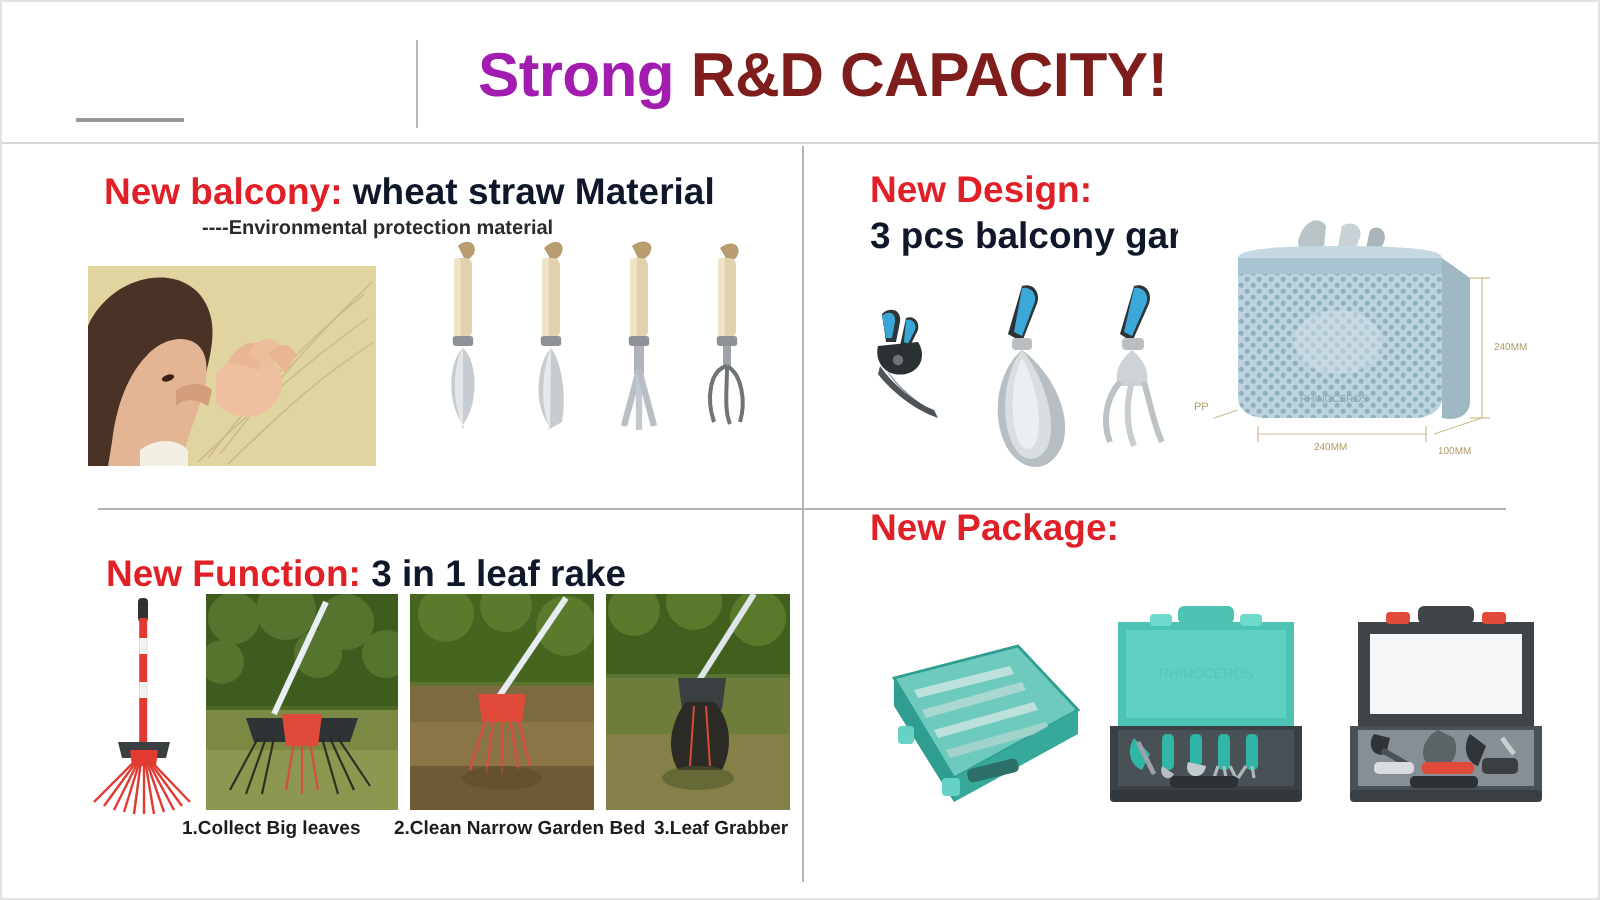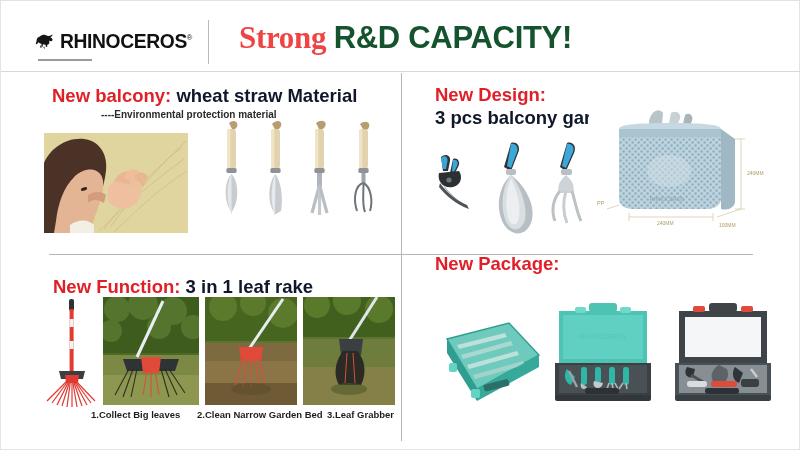--- a/index.html
+++ b/index.html
@@ -62,22 +62,22 @@
     background: #b9b9b9;
   }
   #slide-title {
     position: absolute;
     left: 238px; top: 19px;
     font-size: 31px;
     font-weight: bold;
     letter-spacing: -0.3px;
     white-space: nowrap;
   }
-  #slide-title .t-dark { color: #ef4444; font-family: Liberation Serif, serif; }
-  #slide-title .t-red  { color: #14532d; }
+  #slide-title .t-dark { color: #a21caf; }
+  #slide-title .t-red  { color: #7f1d1d; }
   #header-rule {
     position: absolute;
     left: 0; top: 70px; width: 800px; height: 1px;
     background: #d8d8d8;
   }
 
   
   .quad { position: absolute; }
   #q-tl { left: 34px;  top: 80px;  width: 366px; height: 173px; }
   #q-tr { left: 418px; top: 80px;  width: 366px; height: 173px; }
@@ -144,27 +144,20 @@
   #cap-2 { left: 106px; top: 0; }
   #cap-3 { left: 236px; top: 0; }
 </style>
 </head>
 <body>
 
 <div id="slide">
 
   <div id="header">
 
-    <div id="logo-block">
-      <svg id="logo-mark" viewBox="0 0 52 40">
-        <path fill="#151515" d="M4 21c-1 -4 1 -8 4 -10c2 -1 5 -2 7 -4c2 -2 5 -3 8 -2c3 1 6 3 9 3c3 0 6 -1 9 -3c1 -1 2 0 1 2c-1 2 -3 3 -5 4c2 1 4 2 5 4c1 2 0 4 -2 5c-2 1 -4 0 -6 -1c1 2 1 5 0 7c-1 2 -3 3 -5 3c1 2 1 4 0 5c-1 1 -3 0 -3 -2c0 -1 0 -2 -1 -3c-2 0 -4 0 -6 -1c0 2 0 4 -1 5c-1 1 -3 1 -3 -1c0 -2 1 -3 1 -5c-3 -1 -6 -2 -8 -4c-1 2 -2 3 -3 4c-1 1 -3 1 -3 -1c0 -2 1 -3 2 -4c-1 0 -2 0 -3 -1z"></path>
-        <path fill="#151515" d="M14 31l2 6l-2 0l-2 -5z M22 33l2 5l-2 0l-2 -4z"></path>
-      </svg>
-      <span id="logo-word"><span>RHINOCEROS</span><span id="logo-reg">®</span></span>
-    </div>
     <div id="logo-underline"></div>
 
     <div id="header-sep"></div>
 
     <div id="slide-title">
       <span class="t-dark">Strong </span><span class="t-red">R&amp;D CAPACITY!</span>
     </div>
     <div id="header-rule"></div>
   </div>
 

